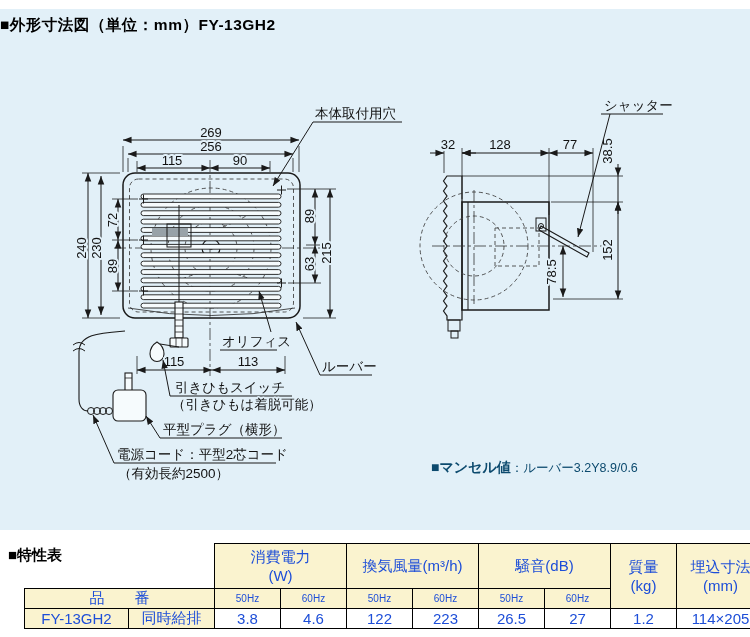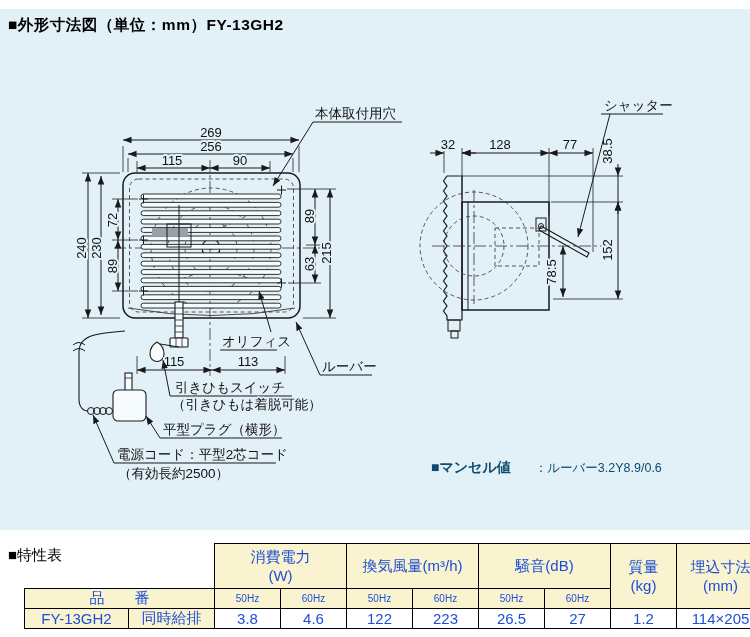--- a/index.html
+++ b/index.html
@@ -1,25 +1,25 @@
 <!DOCTYPE html>
 <html><head>
 <meta charset="utf-8">
 <style>
   html,body{margin:0;padding:0;background:#fff;}
   .page{position:relative;width:750px;height:637px;background:#ffffff;overflow:hidden;
         font-family:"Liberation Sans", sans-serif;color:#111;}
   .diagram-bg{position:absolute;left:0;top:9px;width:750px;height:521px;background:#e2f0f8;}
   svg{position:absolute;left:0;top:0;}
-  .page-title{position:absolute;left:8px;top:15px;font-size:15.5px;font-weight:600;
+  .page-title{position:absolute;left:0;top:15px;font-size:15.5px;font-weight:600;
               letter-spacing:.5px;color:#000;}
   .munsell{position:absolute;left:431px;top:459px;display:flex;align-items:baseline;color:#0c4a6e;}
   .munsell .m-label{font-size:14px;font-weight:700;}
-  .munsell .m-value{font-size:12.5px;font-weight:500;margin-left:24px;}
-  .spec-title{position:absolute;left:8px;top:546px;font-size:15px;font-weight:400;color:#000;}
+  .munsell .m-value{font-size:12.5px;font-weight:500;}
+  .spec-title{position:absolute;left:8px;top:546px;font-size:15px;font-weight:700;color:#000;}
   table.spec{position:absolute;left:24px;top:543px;width:740px;border-collapse:collapse;
              table-layout:fixed;font-size:15px;color:#1d4ed8;}
   table.spec th,table.spec td{border:1px solid #000;text-align:center;vertical-align:middle;
              padding:0;font-weight:400;overflow:hidden;white-space:nowrap;}
   table.spec .blank-cell{border:none;background:transparent;}
   table.spec th{background:#faf3cf;}
   td.hdr-bg{background:#faf3cf;}
   tr.r1{height:45px;} tr.r2{height:20px;} tr.r3{height:16px;margin-top:6px;}
   .two-line{line-height:19px;font-size:15px;}
   .hzcell{font-size:10px;}

